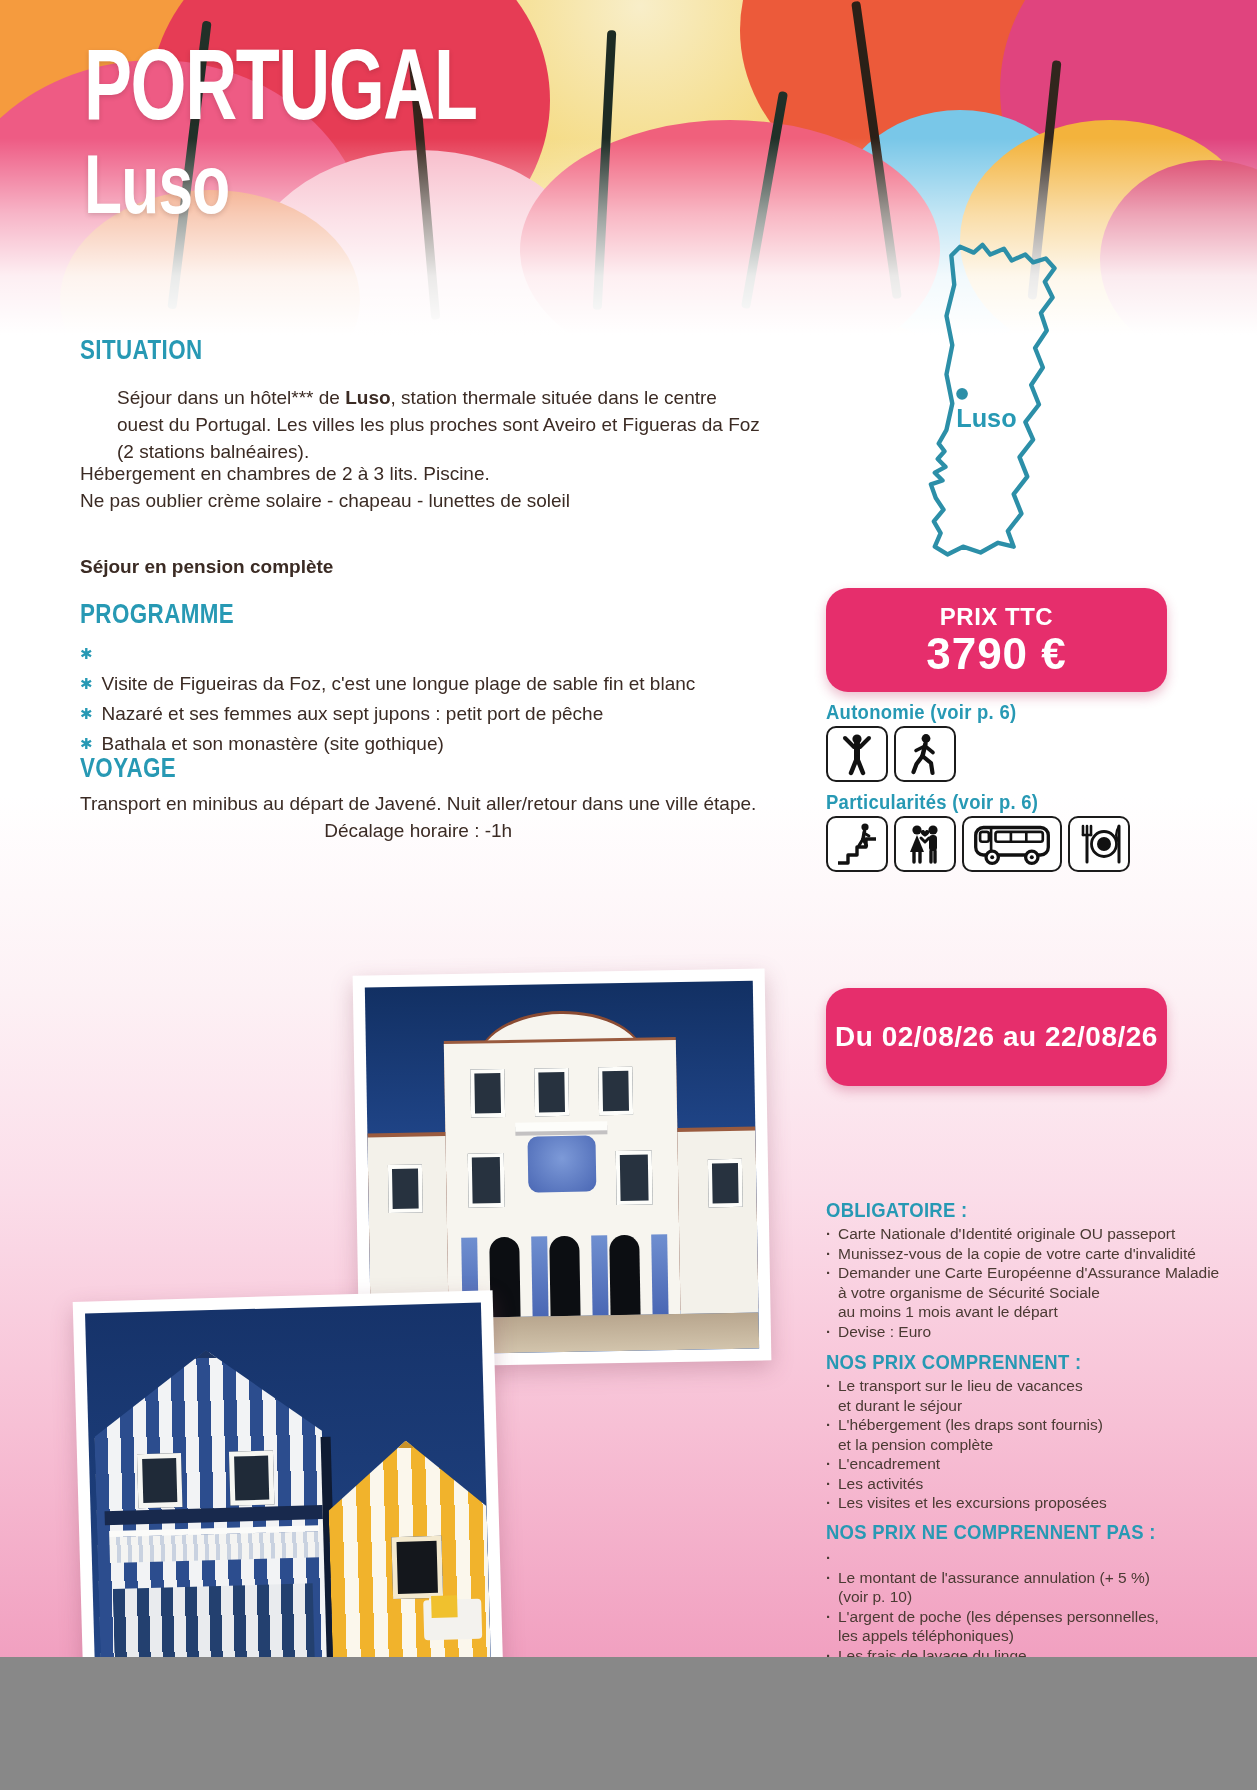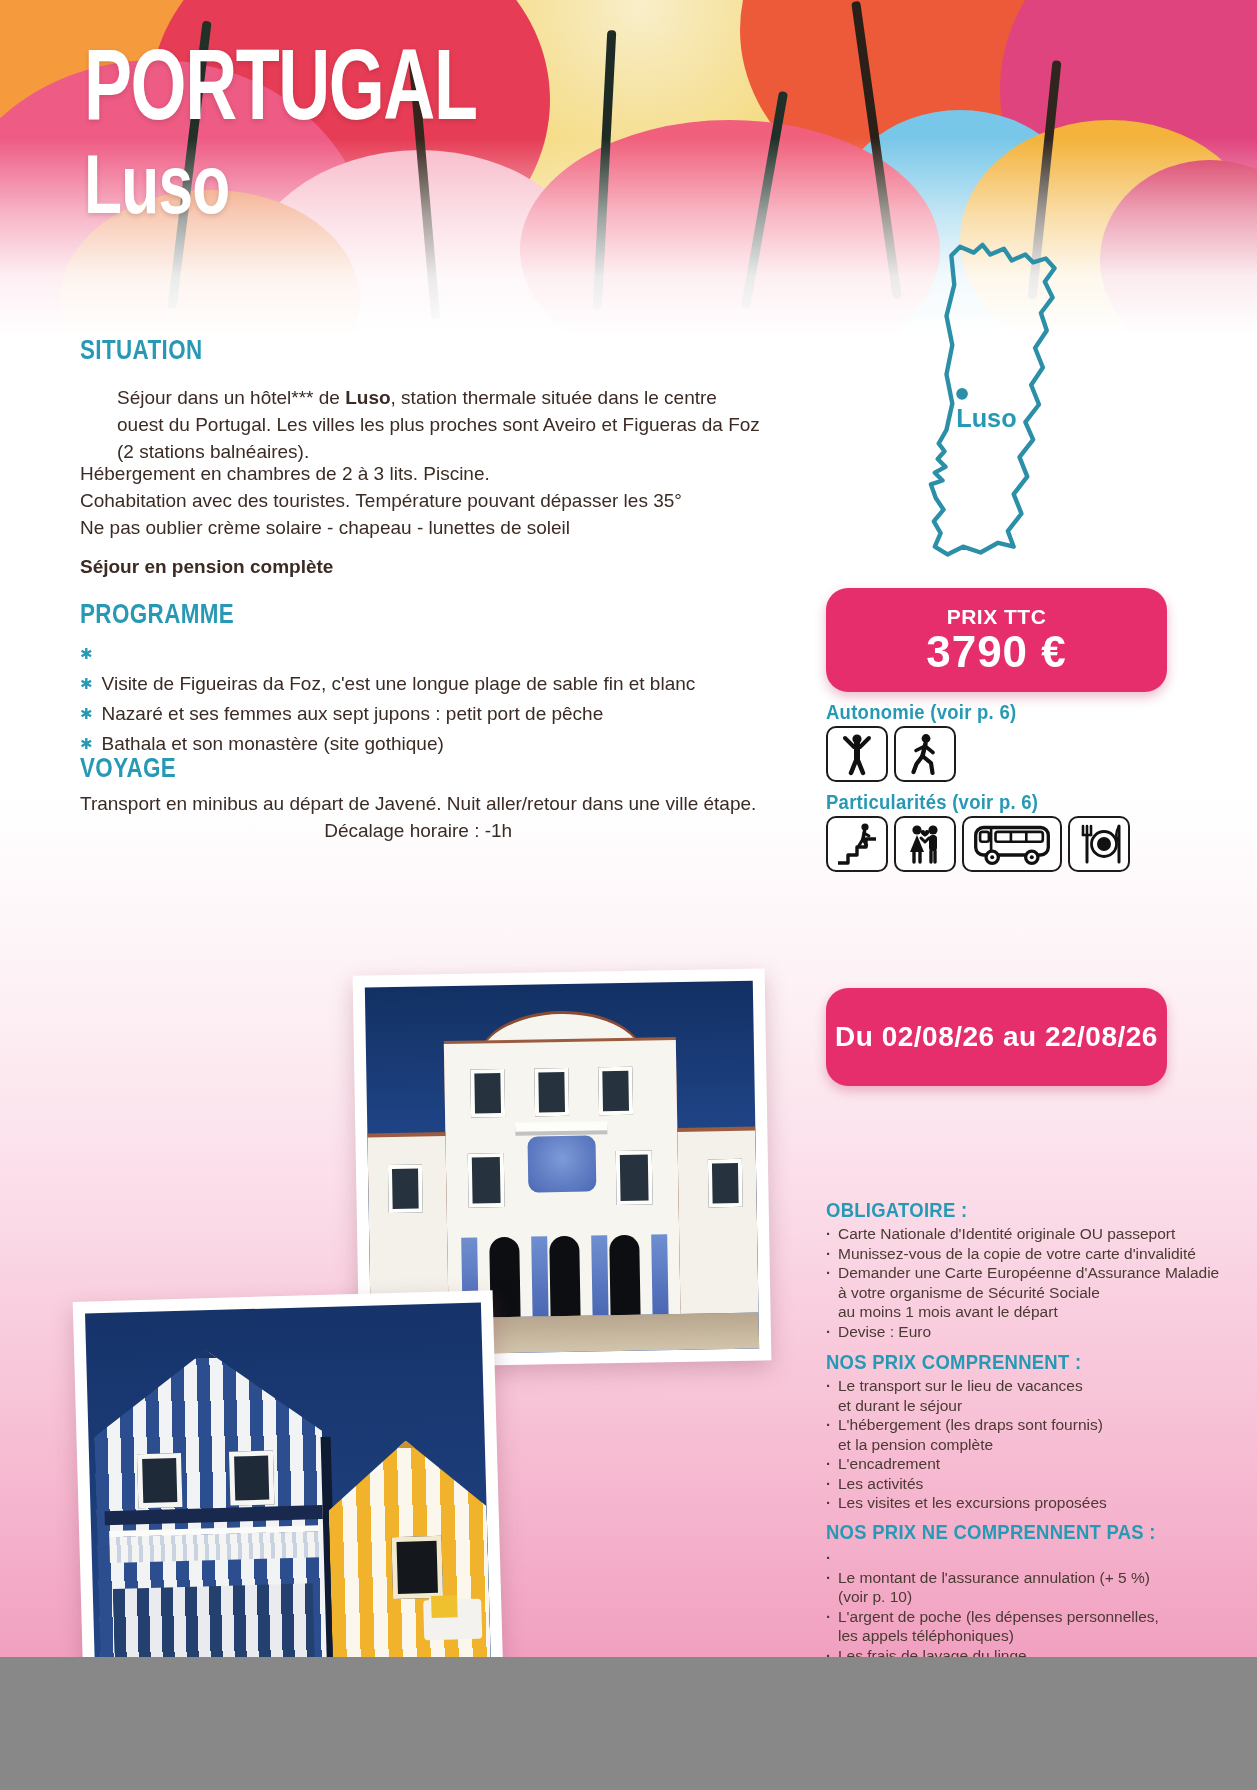--- a/index.html
+++ b/index.html
@@ -87,21 +87,21 @@
     background:linear-gradient(180deg,#c8922a 0 7px,transparent 7px);
     clip-path:polygon(0 30%,50% 0,100% 30%,100% 34%,50% 4%,0 34%);}
   .p2-winR{position:absolute;left:300px;top:232px;width:40px;height:52px;background:#14171c;border:5px solid #f3e9cf;}
   .p2-balcR{position:absolute;left:330px;top:296px;width:58px;height:40px;background:#f3f2ee;border-radius:4px;}
   .p2-towel{position:absolute;left:338px;top:292px;width:26px;height:22px;background:#f0c12e;}
   .p2-gap{position:absolute;left:232px;top:130px;width:10px;height:232px;background:#0f1b33;}
   
   .map-wrap{position:absolute;left:890px;top:238px;width:185px;height:335px;z-index:4;}
   .pill{position:absolute;background:var(--pink);border-radius:22px;color:#fff;display:flex;flex-direction:column;align-items:center;justify-content:center;box-shadow:0 5px 12px rgba(190,40,90,.3);}
   #price-box{left:826px;top:588px;width:341px;height:104px;}
-  #price-box .plabel{font-size:21px;font-weight:800;letter-spacing:.5px;}
+  #price-box .plabel{font-size:24px;font-weight:800;letter-spacing:.5px;}
   #price-box .pvalue{font-size:44px;font-weight:800;letter-spacing:1px;line-height:1.05;}
   #date-banner{left:826px;top:988px;width:341px;height:98px;}
   #date-banner .dtext{font-size:28px;font-weight:800;letter-spacing:.5px;}
   .h-right{position:absolute;color:var(--teal);font-weight:800;font-size:21px;letter-spacing:.3px;transform:scaleX(.88);transform-origin:0 50%;white-space:nowrap;}
   .icon-row{position:absolute;display:flex;gap:6px;}
   .icon-box{width:62px;height:56px;background:#fff;border:2.5px solid #1b1b1b;border-radius:10px;display:flex;align-items:center;justify-content:center;box-sizing:border-box;}
   .icon-box.wide{width:100px;}
   .icon-box svg{display:block;}
   .groupe{position:absolute;left:826px;top:1126px;font-size:21px;line-height:31px;white-space:nowrap;}
   .groupe .glabel{color:var(--teal);font-weight:800;}
@@ -145,21 +145,20 @@
   </div>
 
   <div class="h-left" style="left:80px;top:334px;">SITUATION</div>
   <div class="body-text" style="left:80px;top:384px;margin-left:37px;">
     <div><span>Séjour dans un hôtel*** de </span><span class="bold">Luso</span><span>, station thermale située dans le centre</span></div>
     <div>ouest du Portugal. Les villes les plus proches sont Aveiro et Figueras da Foz</div>
     <div>(2 stations balnéaires).</div>
   </div>
   <div class="body-text" style="left:80px;top:460px;">
     <div>Hébergement en chambres de 2 à 3 lits. Piscine.</div>
-    <div>Cohabitation avec des touristes. Température pouvant dépasser les 35°</div>
     <div>Ne pas oublier crème solaire - chapeau - lunettes de soleil</div>
   </div>
   <div class="body-text bold" style="left:80px;top:553px;">Séjour en pension complète</div>
 
   <div class="h-left" style="left:80px;top:598px;">PROGRAMME</div>
   <div class="prog-list" style="left:80px;top:640px;white-space:nowrap;">
       <div class="li-row">
         <span class="marker">✱</span>
       </div>
       <div class="li-row">

